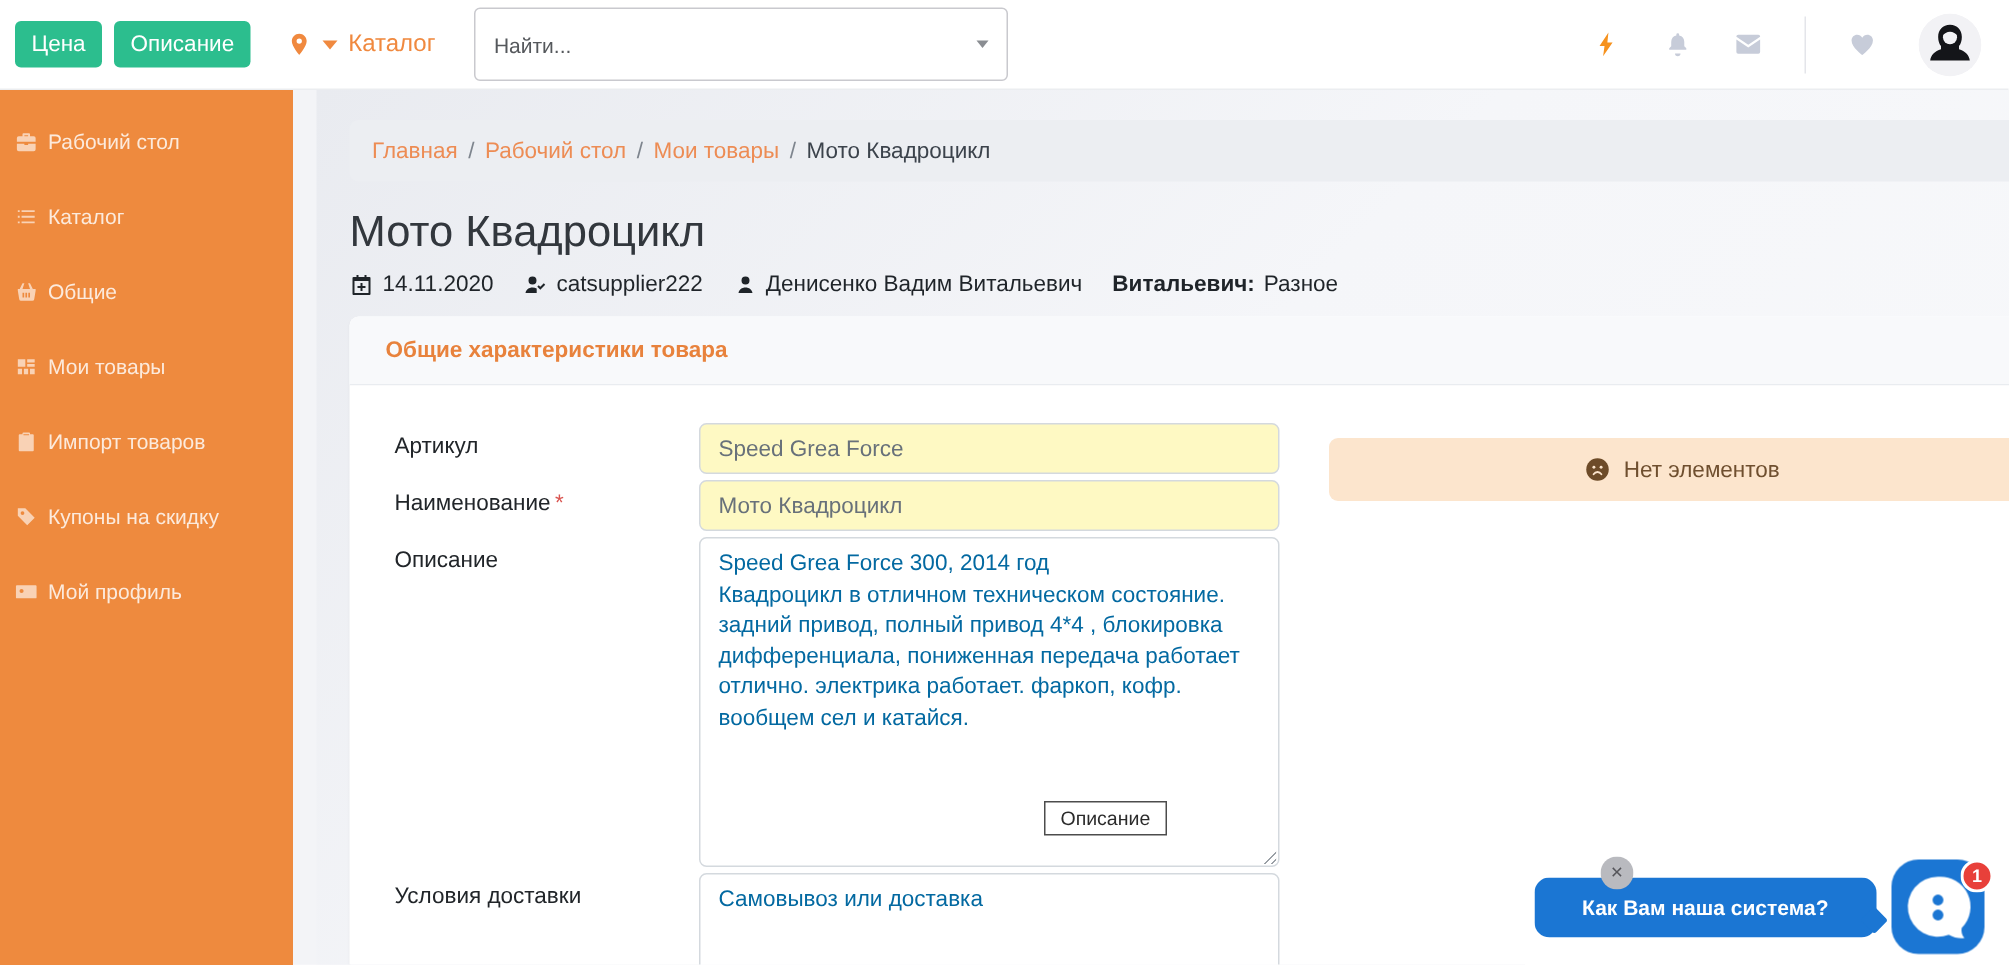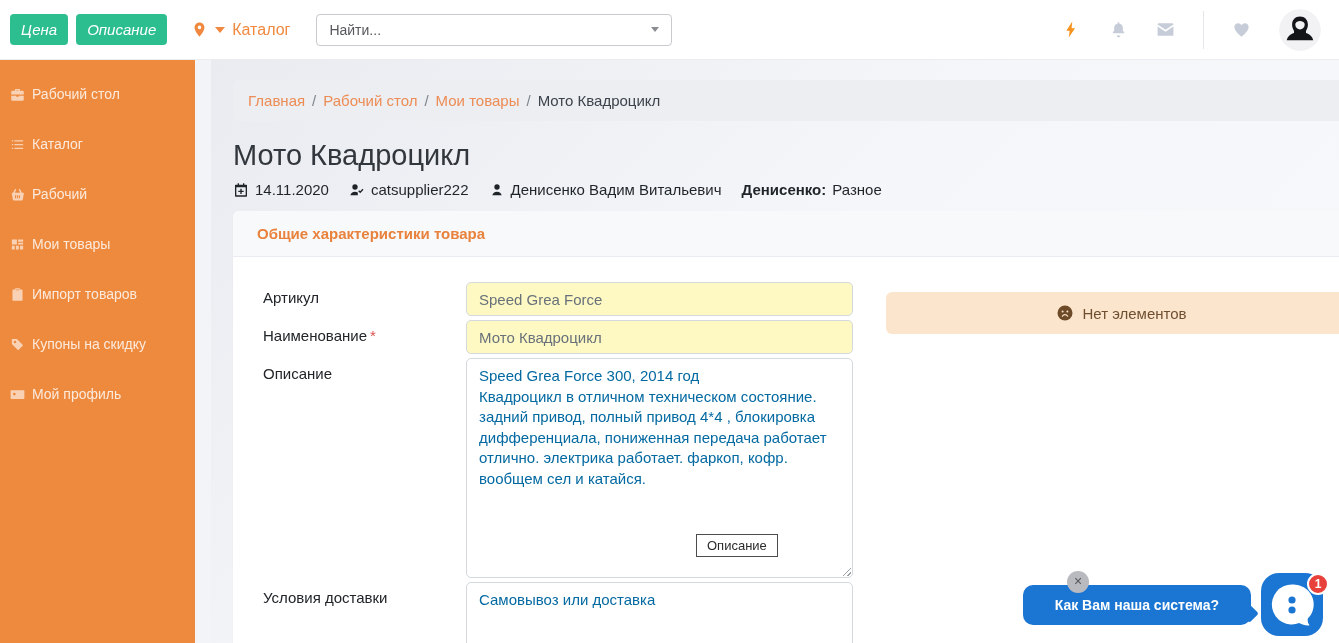--- a/index.html
+++ b/index.html
@@ -3,27 +3,27 @@
 <meta charset="utf-8">
 <style>
   * { box-sizing: border-box; }
   html, body { margin:0; padding:0; width:1339px; height:643px; overflow:hidden;
     font-family:"Liberation Sans", sans-serif; background:#f3f4f7; }
 
   
   .topbar { position:fixed; top:0; left:0; width:1339px; height:60px; background:#fff;
     border-bottom:1px solid #ebedf0; display:flex; align-items:center; padding:0 18px 0 10px; z-index:30; }
   .btn-green { height:31px; padding:0 11px; margin-right:8px; background:#2cbe8e; color:#fff;
-    border:none; border-radius:4px; font-size:15px; font-family:inherit; cursor:pointer;font-style:italic; }
+    border:none; border-radius:4px; font-size:15px; font-family:inherit; cursor:pointer; }
   .catalog { display:flex; align-items:center; gap:7px; margin-left:16px; color:#f0893f;
     font-size:16px; cursor:pointer; }
   .pin-icon { width:17px; height:17px; fill:#f0893f; }
   .caret { width:0; height:0; border-left:5px solid transparent; border-right:5px solid transparent;
     border-top:6px solid #f0893f; }
-  .search-select { margin-left:26px; width:356px; height:32px; border:1px solid #c9c9ce;
+  .search-select { margin-left:26px; width:356px; height:49px; border:1px solid #c9c9ce;
     border-radius:4px; display:flex; align-items:center; justify-content:space-between;
     padding:0 12px; color:#55585c; font-size:14px; background:#fff; cursor:pointer; }
   .caret-gray { width:0; height:0; border-left:4px solid transparent; border-right:4px solid transparent;
     border-top:5px solid #8a8d92; }
   .topbar-right { margin-left:auto; display:flex; align-items:center; gap:28px; }
   .tb-icon { width:19px; height:19px; fill:#c7ccd9; cursor:pointer; }
   .tb-icon.bolt { fill:#f6921e; }
   .tb-divider { width:1px; height:38px; background:#e4e5ea; }
   .avatar { width:42px; height:42px; border-radius:50%; cursor:pointer; }
 
@@ -143,21 +143,21 @@
   <div class="side-item">
     <svg viewBox="0 0 24 24">
         <path d="M3 5h2v2H3zM3 11h2v2H3zM3 17h2v2H3zM7 5h14v2H7zM7 11h14v2H7zM7 17h14v2H7z"></path>
       </svg>
     <span>Каталог</span>
   </div>
   <div class="side-item">
     <svg viewBox="0 0 24 24">
         <path d="M5 9l3-6h2L8 9h8l-2-6h2l3 6h3v2l-1.5 9a2 2 0 0 1-2 1.7H6.5a2 2 0 0 1-2-1.7L3 11V9h2zm3 4v5h1.8v-5H8zm3.1 0v5h1.8v-5h-1.8zm3.1 0v5H16v-5h-1.8z"></path>
       </svg>
-    <span>Рабочий</span>
+    <span>Общие</span>
   </div>
   <div class="side-item">
     <svg viewBox="0 0 24 24">
         <path d="M3 4h8v8H3zM13 4h8v3.5h-8zM13 9h8v3h-8zM3 14h4.5v6H3zM9.5 14H14v6H9.5zM16 14h5v6h-5z"></path>
       </svg>
     <span>Мои товары</span>
   </div>
   <div class="side-item">
     <svg viewBox="0 0 24 24">
         <path d="M9 2h6a1 1 0 0 1 1 1v1h3a1 1 0 0 1 1 1v16a1 1 0 0 1-1 1H5a1 1 0 0 1-1-1V5a1 1 0 0 1 1-1h3V3a1 1 0 0 1 1-1zm0 3h6V4H9v1zM7 9h10v2H7V9zm0 4h10v2H7v-2zm0 4h7v2H7v-2z"></path>
@@ -200,21 +200,21 @@
         </svg>
       <span>catsupplier222</span>
     </span>
     <span class="meta-item">
       <svg viewBox="0 0 24 24">
           <path d="M12 11.5a4 4 0 1 0 0-8 4 4 0 0 0 0 8zM5 20c.5-3.4 3.4-5.5 7-5.5s6.5 2.1 7 5.5H5z"></path>
         </svg>
       <span>Денисенко Вадим Витальевич</span>
     </span>
     <span class="meta-item">
-      <span class="meta-bold">Денисенко:</span>
+      <span class="meta-bold">Витальевич:</span>
       <span>Разное</span>
     </span>
   </div>
 
   <section class="panel">
     <div class="panel-head">
       <span class="panel-title">Общие характеристики товара</span>
       <svg width="15" height="15" viewBox="0 0 16 16">
           <path d="m3 6 5 4 5-4" fill="none" stroke="#c2c8d2" stroke-width="2"></path>
         </svg>

